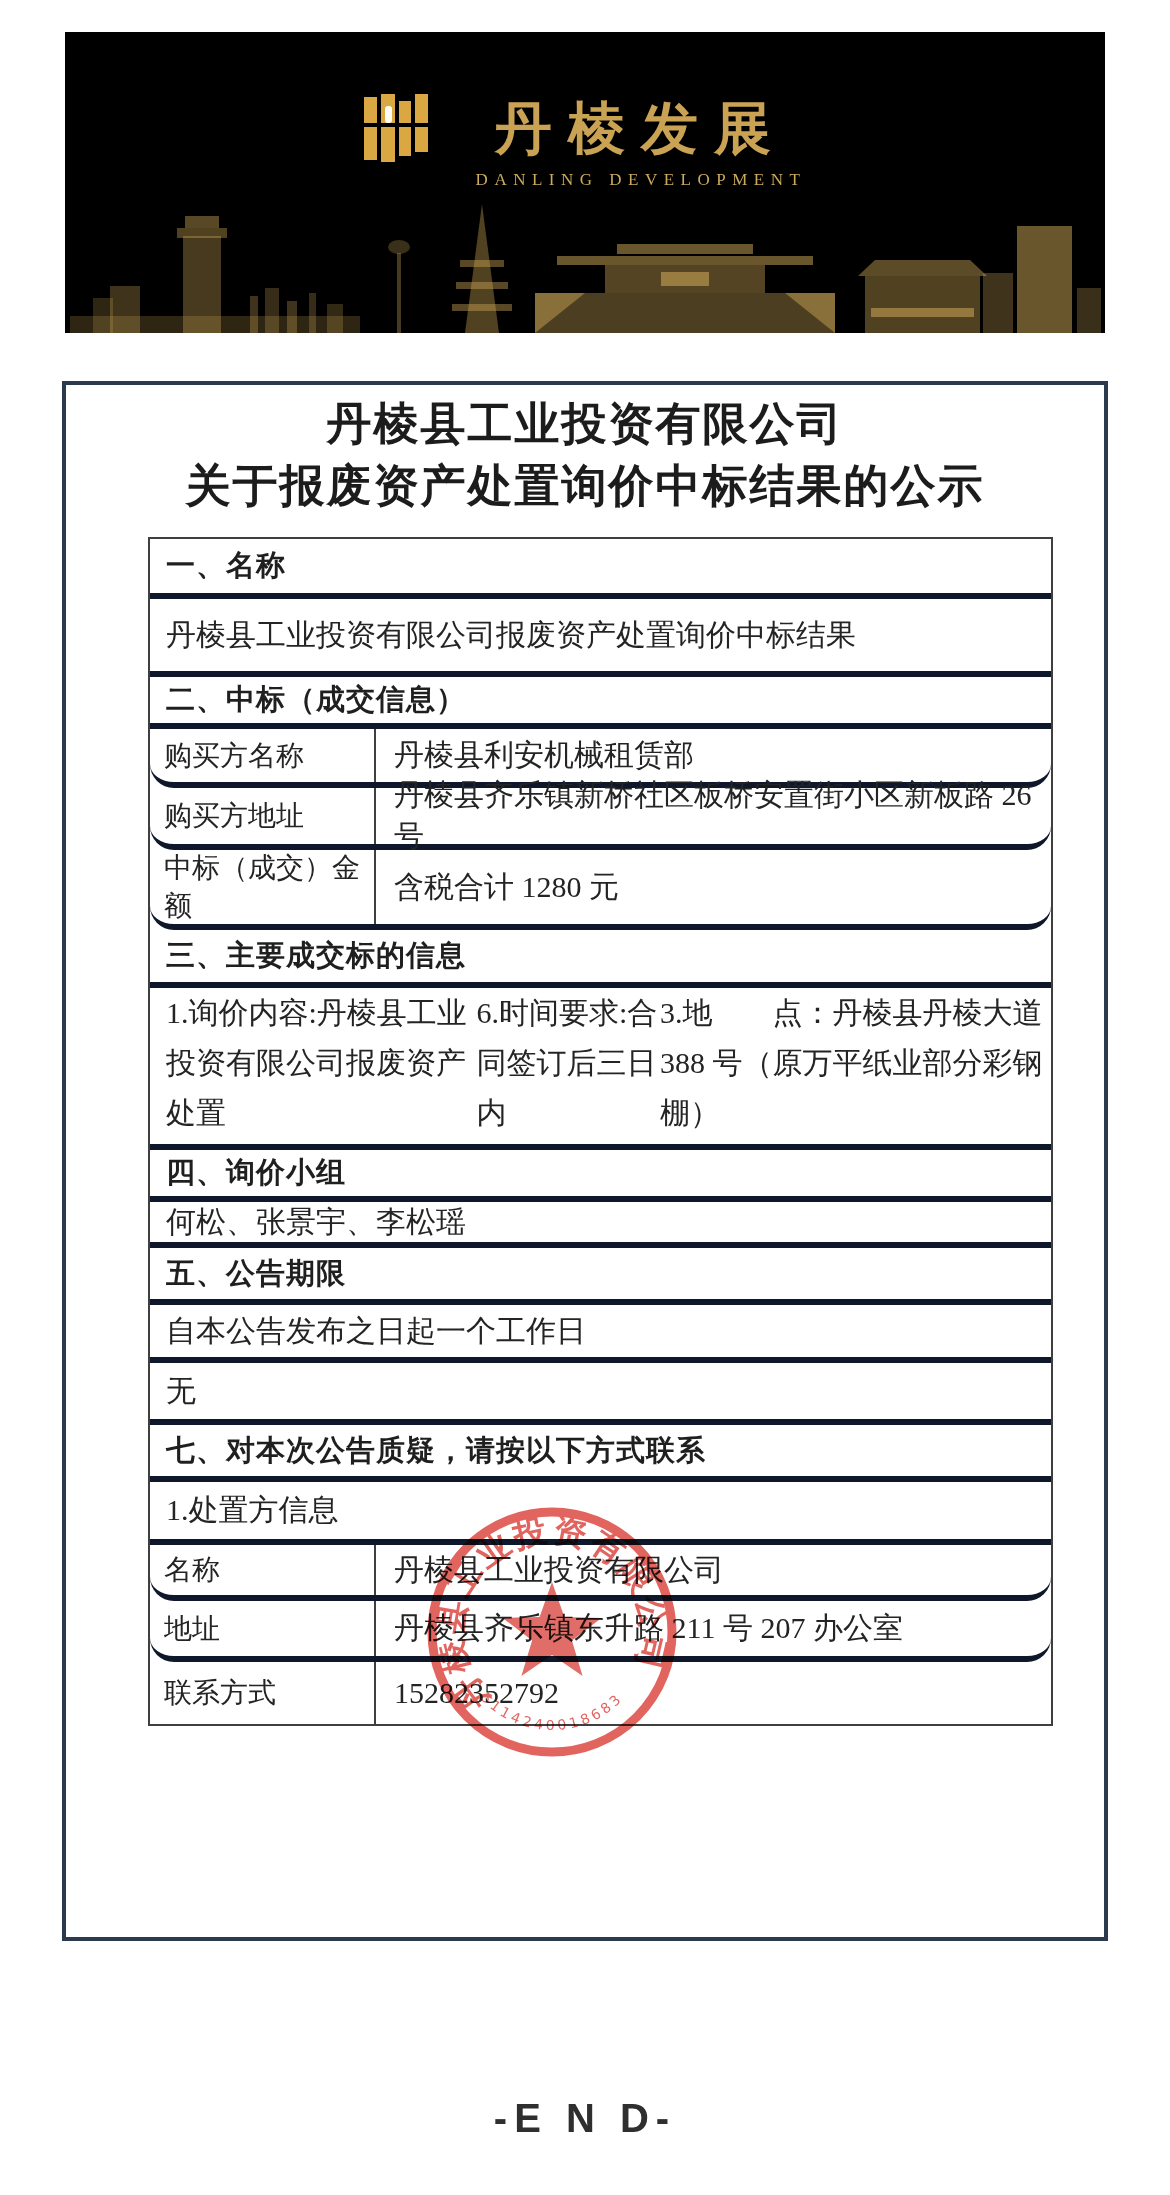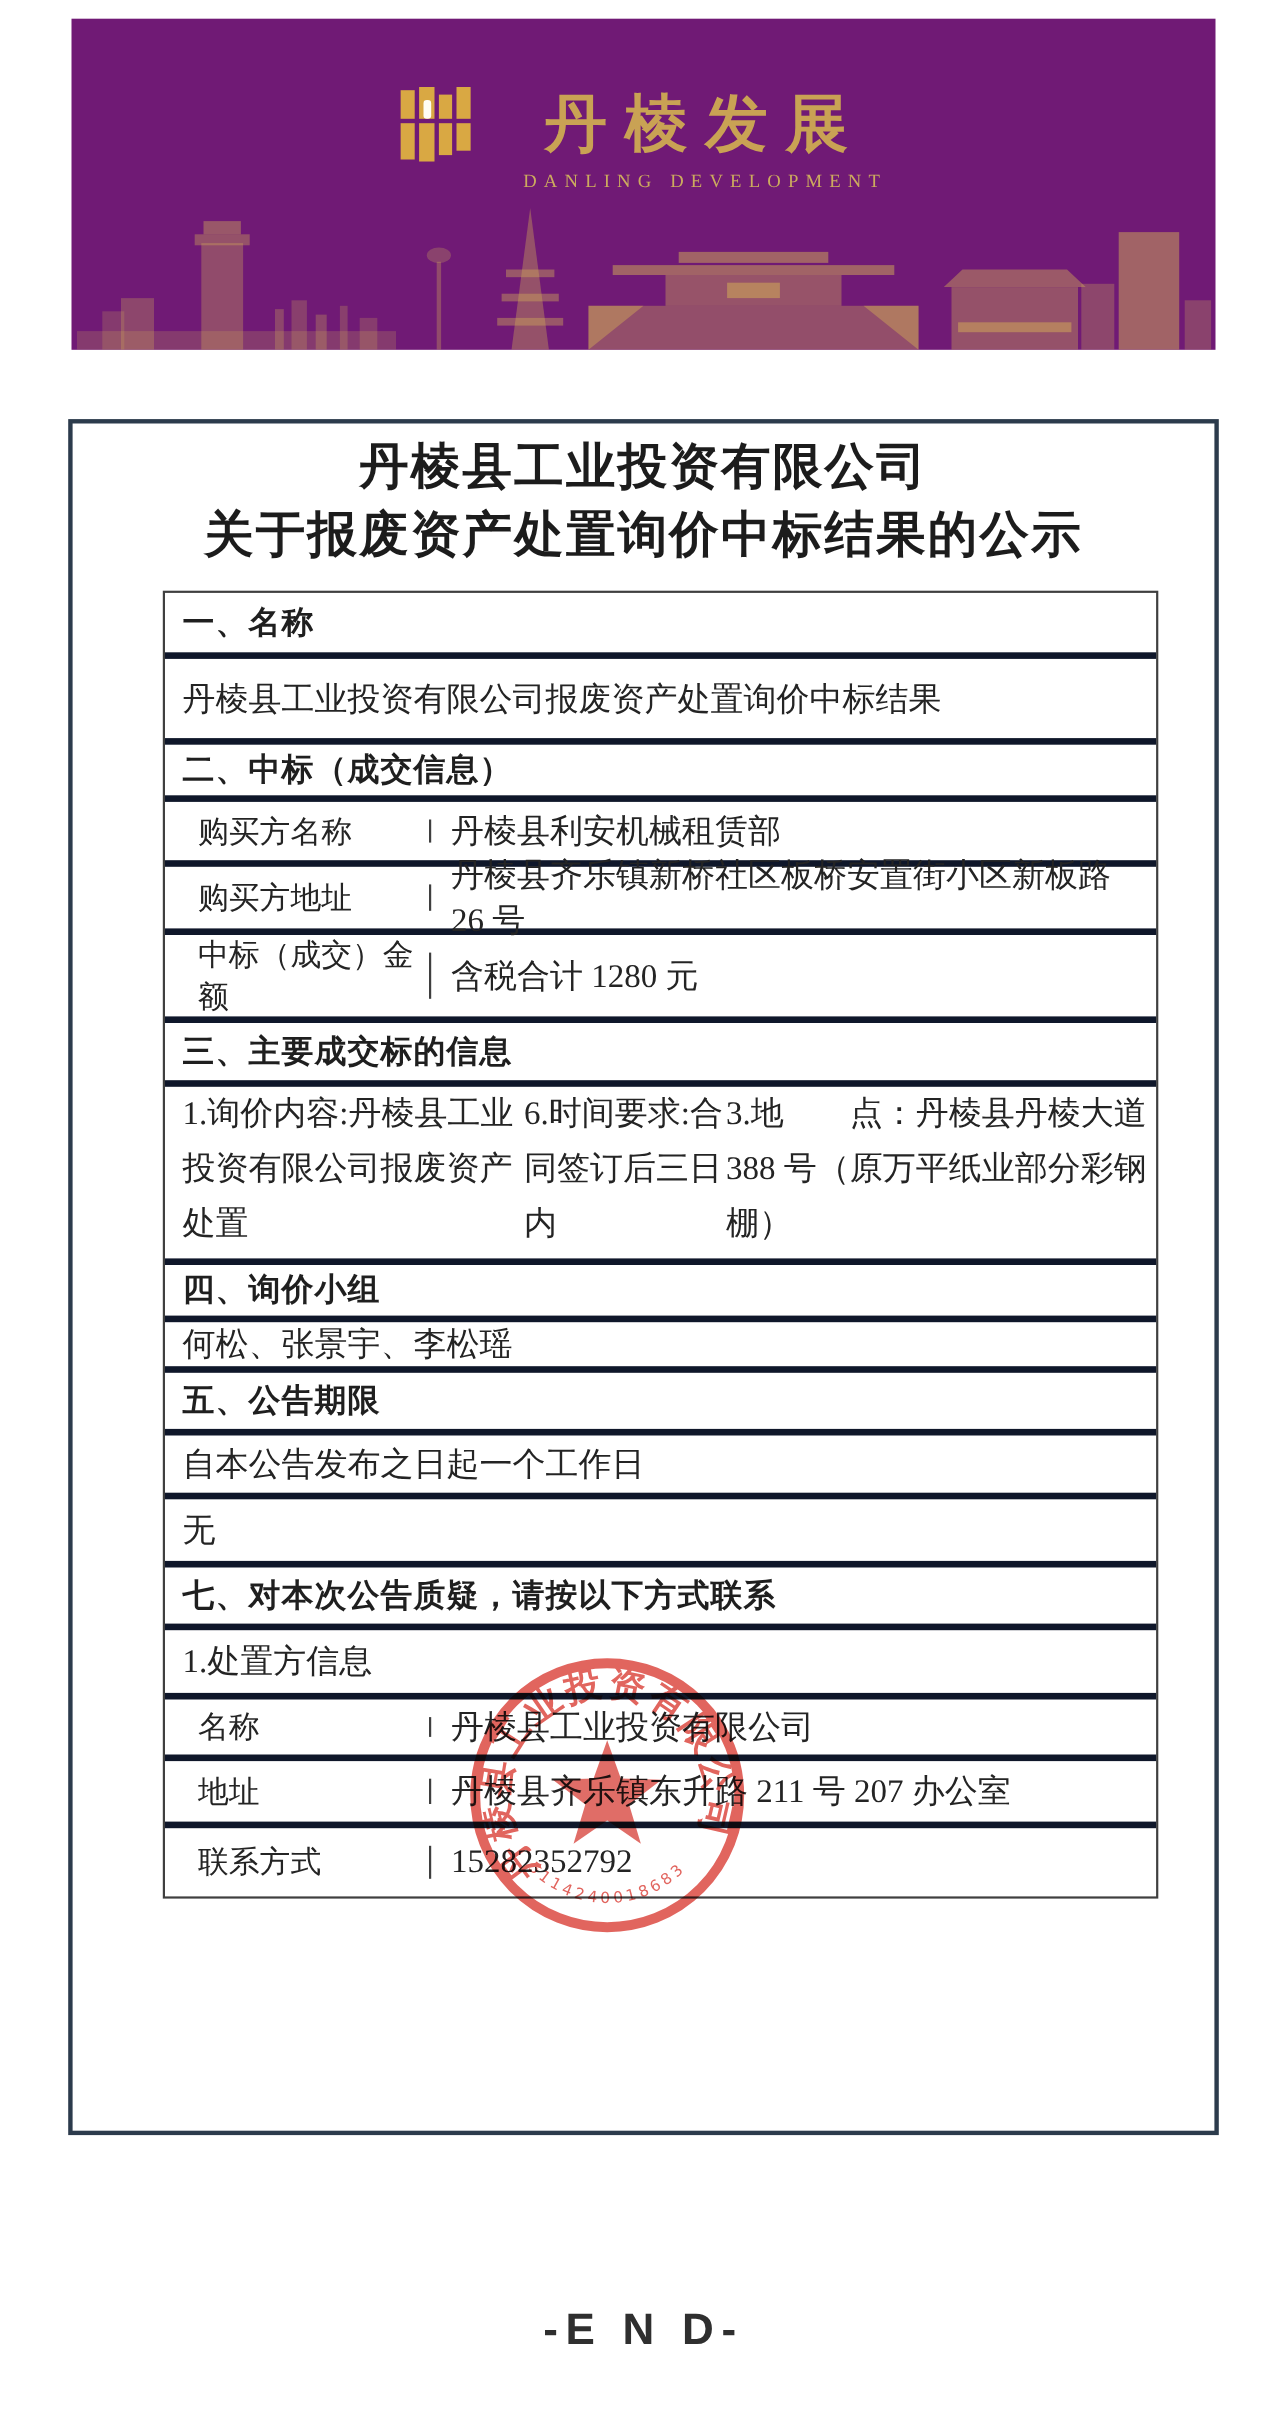--- a/index.html
+++ b/index.html
@@ -1,20 +1,20 @@
 <!DOCTYPE html>
 <html><head>
 <meta charset="utf-8">
 <style>
   html,body{margin:0;padding:0;background:#ffffff;}
   #page{position:relative;width:1170px;height:2195px;background:#ffffff;overflow:hidden;
         font-family:"Liberation Serif","DejaVu Serif",serif;color:#222;}
 
   
-  .header-panel{position:absolute;left:65px;top:17px;width:1040px;height:301px;background:#701a75;}
+  .header-panel{position:absolute;left:65px;top:32px;width:1040px;height:301px;background:#000000;}
   .brand-row{position:absolute;left:0;top:62px;width:100%;display:flex;justify-content:center;align-items:flex-start;gap:48px;}
   .brand-text{display:flex;flex-direction:column;align-items:center;}
   .brand-cn{font-size:57px;letter-spacing:16px;color:#c9a254;font-weight:bold;line-height:70px;white-space:nowrap;}
   .brand-en{margin-top:6px;font-size:17px;letter-spacing:6.5px;color:#ccab5e;white-space:nowrap;
             font-family:Liberation Serif, serif;}
   .skyline{position:absolute;left:0;bottom:0;width:1040px;height:135px;}
 
   
   .doc-frame{position:absolute;left:62px;top:381px;width:1046px;height:1560px;box-sizing:border-box;
              border:4px solid #2c3b4c;background:#ffffff;}
@@ -22,21 +22,21 @@
              font-weight:bold;font-size:45px;line-height:62px;letter-spacing:2px;color:#1c1c1c;}
 
   
   .notice-table{position:absolute;left:148px;top:537px;width:905px;box-sizing:border-box;
                 border:2px solid #3f3f3f;background:transparent;}
   .row{display:flex;align-items:center;box-sizing:border-box;border-bottom:6px solid #0f172a;}
   .row:last-child{border-bottom:none;}
   .sec{font-family:"Liberation Sans","DejaVu Sans",sans-serif;font-weight:bold;font-size:29px;
        padding-left:16px;color:#1f1f1f;letter-spacing:1px;}
   .txt{font-size:30px;padding-left:16px;color:#242424;}
-  .kv{padding:16px;}
+  .kv{padding:0;border-radius:24px;}
   .kv .lbl{width:226px;align-self:stretch;display:flex;align-items:center;box-sizing:border-box;
            padding-left:14px;border-right:2px solid #3f3f3f;font-size:28px;color:#242424;}
   .kv .val{flex:1;display:flex;align-items:center;padding-left:18px;font-size:30px;color:#242424;}
   .ml{flex-direction:row;align-items:flex-start;justify-content:center;
       padding-left:16px;font-size:30px;line-height:50px;color:#242424;}
 
   
   .seal{position:absolute;left:402px;top:1482px;width:300px;height:300px;
         mix-blend-mode:multiply;opacity:.88;pointer-events:none;}
 

